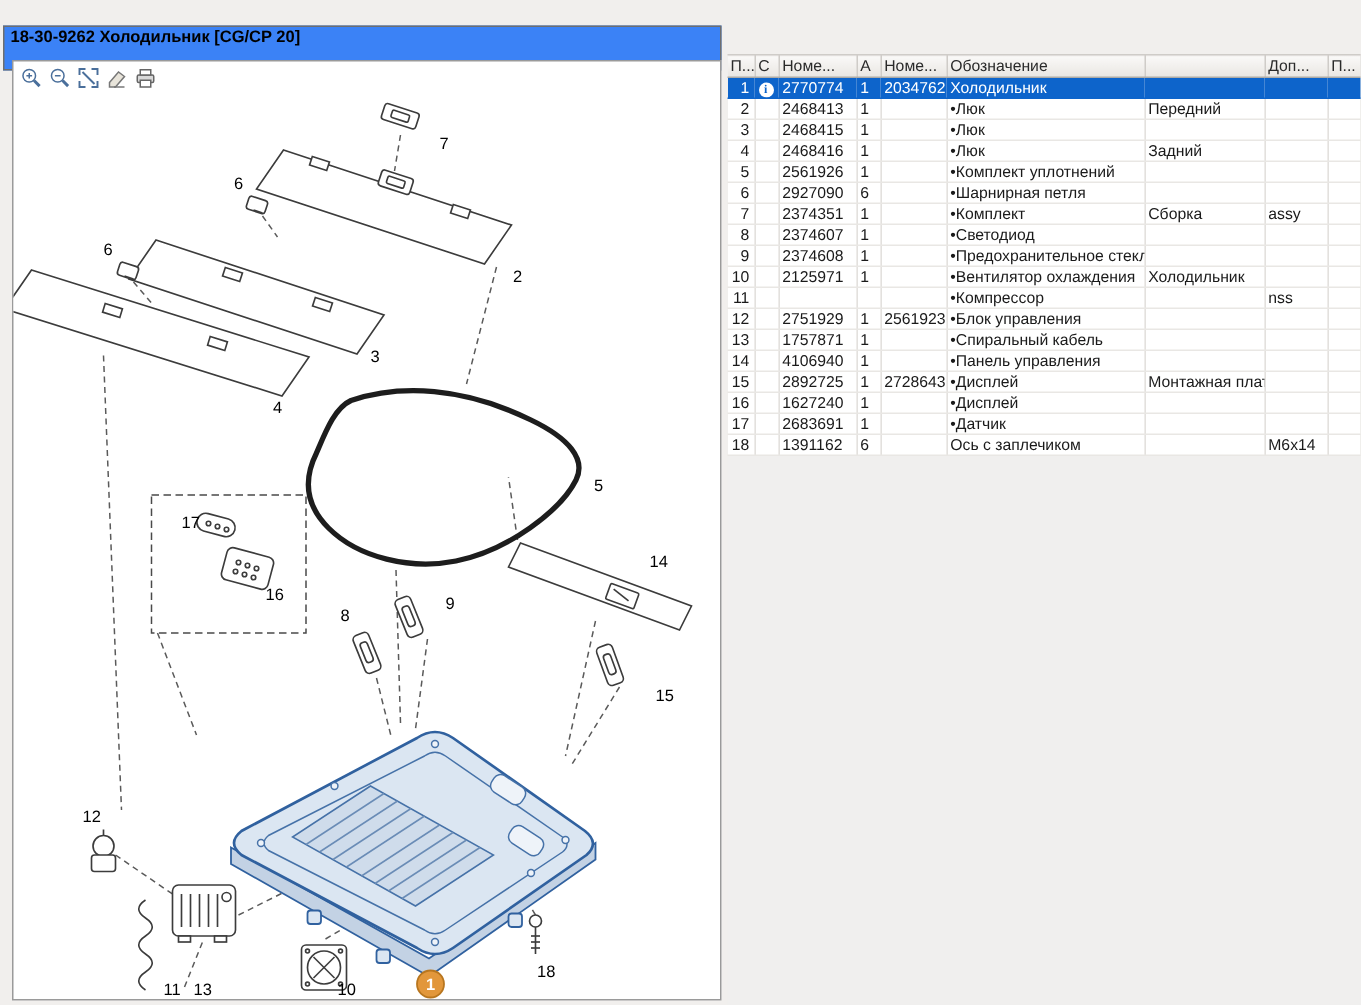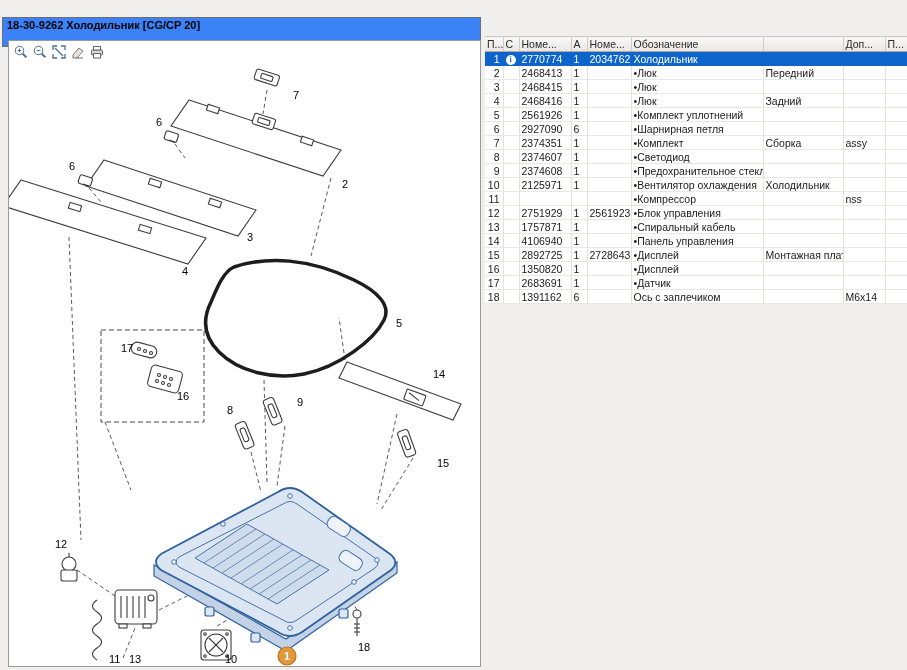--- a/index.html
+++ b/index.html
@@ -509,21 +509,21 @@
             <td class="c3">1</td>
             <td class="c4">2728643</td>
             <td class="c5">•Дисплей</td>
             <td class="c6">Монтажная плата</td>
             <td class="c7"></td>
             <td class="c8"></td>
           </tr>
           <tr class="">
             <td class="c0">16</td>
             <td class="c1"></td>
-            <td class="c2">1350820</td>
+            <td class="c2">1627240</td>
             <td class="c3">1</td>
             <td class="c4"></td>
             <td class="c5">•Дисплей</td>
             <td class="c6"></td>
             <td class="c7"></td>
             <td class="c8"></td>
           </tr>
           <tr class="">
             <td class="c0">17</td>
             <td class="c1"></td>

